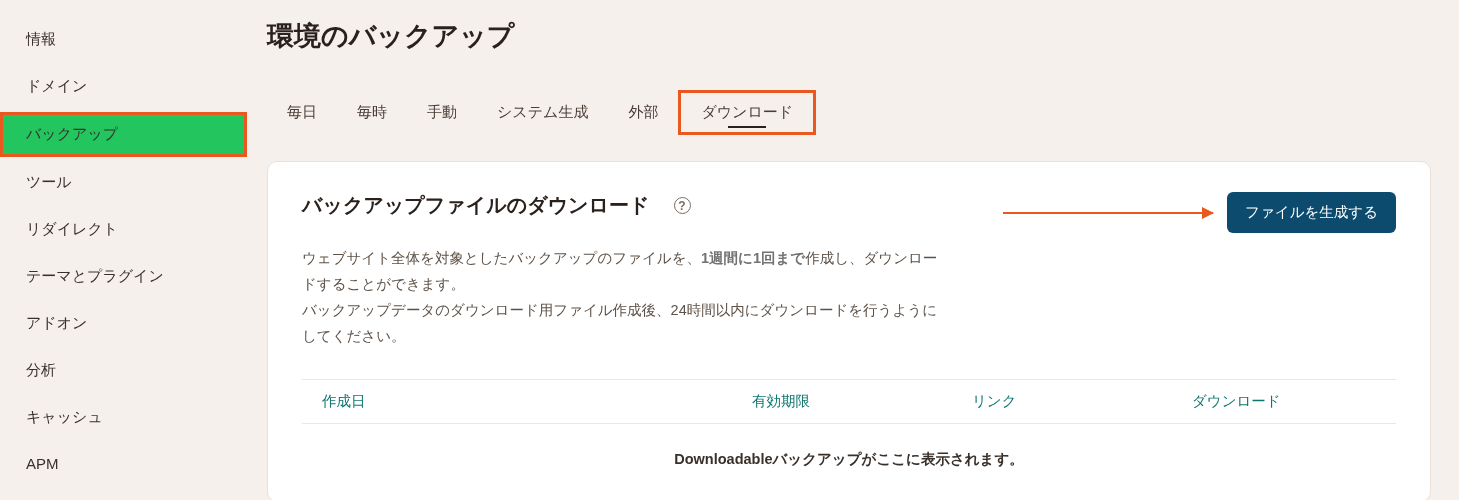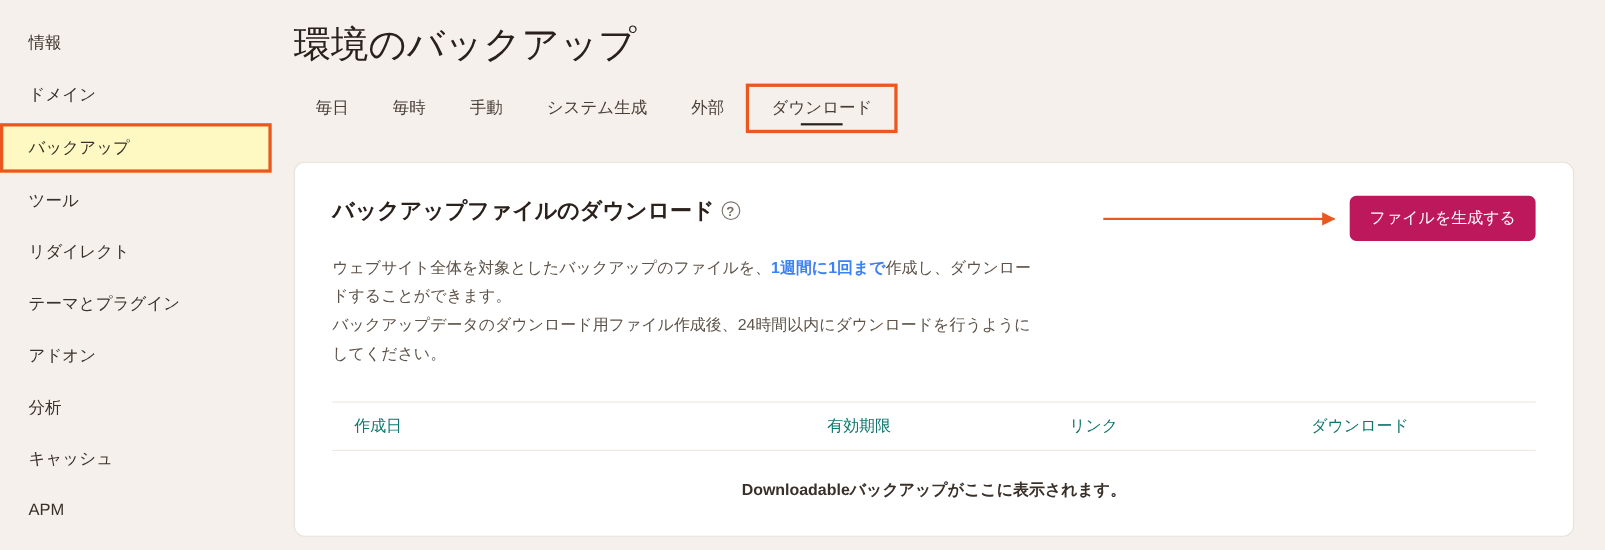--- a/index.html
+++ b/index.html
@@ -18,34 +18,34 @@
     flex-shrink: 0;
   }
   .sidebar-item {
     padding: 12px 26px;
     font-size: 15px;
     color: #3a302a;
     cursor: pointer;
     margin-bottom: 4px;
   }
   .sidebar-item.active {
-    background: #fef9c3;
+    background: #22c55e;
     border: 3px solid #e8581f;
     font-weight: 500;
     padding: 10px 23px;
   }
   .main {
     flex: 1;
     padding: 18px 28px 0 20px;
   }
   .page-title {
-    font-size: 34px;
-    font-weight: 400;
+    font-size: 27px;
+    font-weight: 700;
     color: #2a211d;
-    margin-bottom: 12px;
+    margin-bottom: 36px;
   }
   .tabs {
     display: flex;
     gap: 0;
     margin-bottom: 26px;
     align-items: center;
   }
   .tab {
     padding: 10px 20px;
     font-size: 15px;
@@ -78,21 +78,21 @@
     align-items:flex-start;
     justify-content:space-between;
     margin-bottom:12px;
   }
   .card-title {
     font-size: 20px;
     font-weight: 600;
     color: #2a211d;
     display:flex;
     align-items:center;
-    gap:6px;
+    gap:24px;
   }
   .help-icon{
     display:inline-flex;
     width:17px;
     height:17px;
     border:1.5px solid #7a6e63;
     border-radius:50%;
     align-items:center;
     justify-content:center;
     font-size:12px;
@@ -113,40 +113,40 @@
   .arrow::after{
     content:"";
     position:absolute;
     right:-1px;
     top:-5px;
     border-left:12px solid #e8581f;
     border-top:6px solid transparent;
     border-bottom:6px solid transparent;
   }
   .generate-btn{
-    background:#be185d;
+    background:#0c4a6e;
     color:#ffffff;
     border:none;
     border-radius:6px;
     padding:11px 18px;
     font-size:14.5px;
     font-weight:500;
     cursor:pointer;
     white-space:nowrap;
   }
   .description{
     font-size:14.5px;
     color:#5e5248;
     line-height:1.8;
     max-width:640px;
     margin-bottom:30px;
   }
   .description .bold{
     font-weight:700;
-    color:#3b82f6;
+    color:#737373;
   }
   .table-header{
     display:flex;
     padding:12px 20px;
     border-top:1px solid #eee7df;
     border-bottom:1px solid #eee7df;
     font-size:14.5px;
     color:#0f766e;
     font-weight:500;
     justify-content:space-between;

